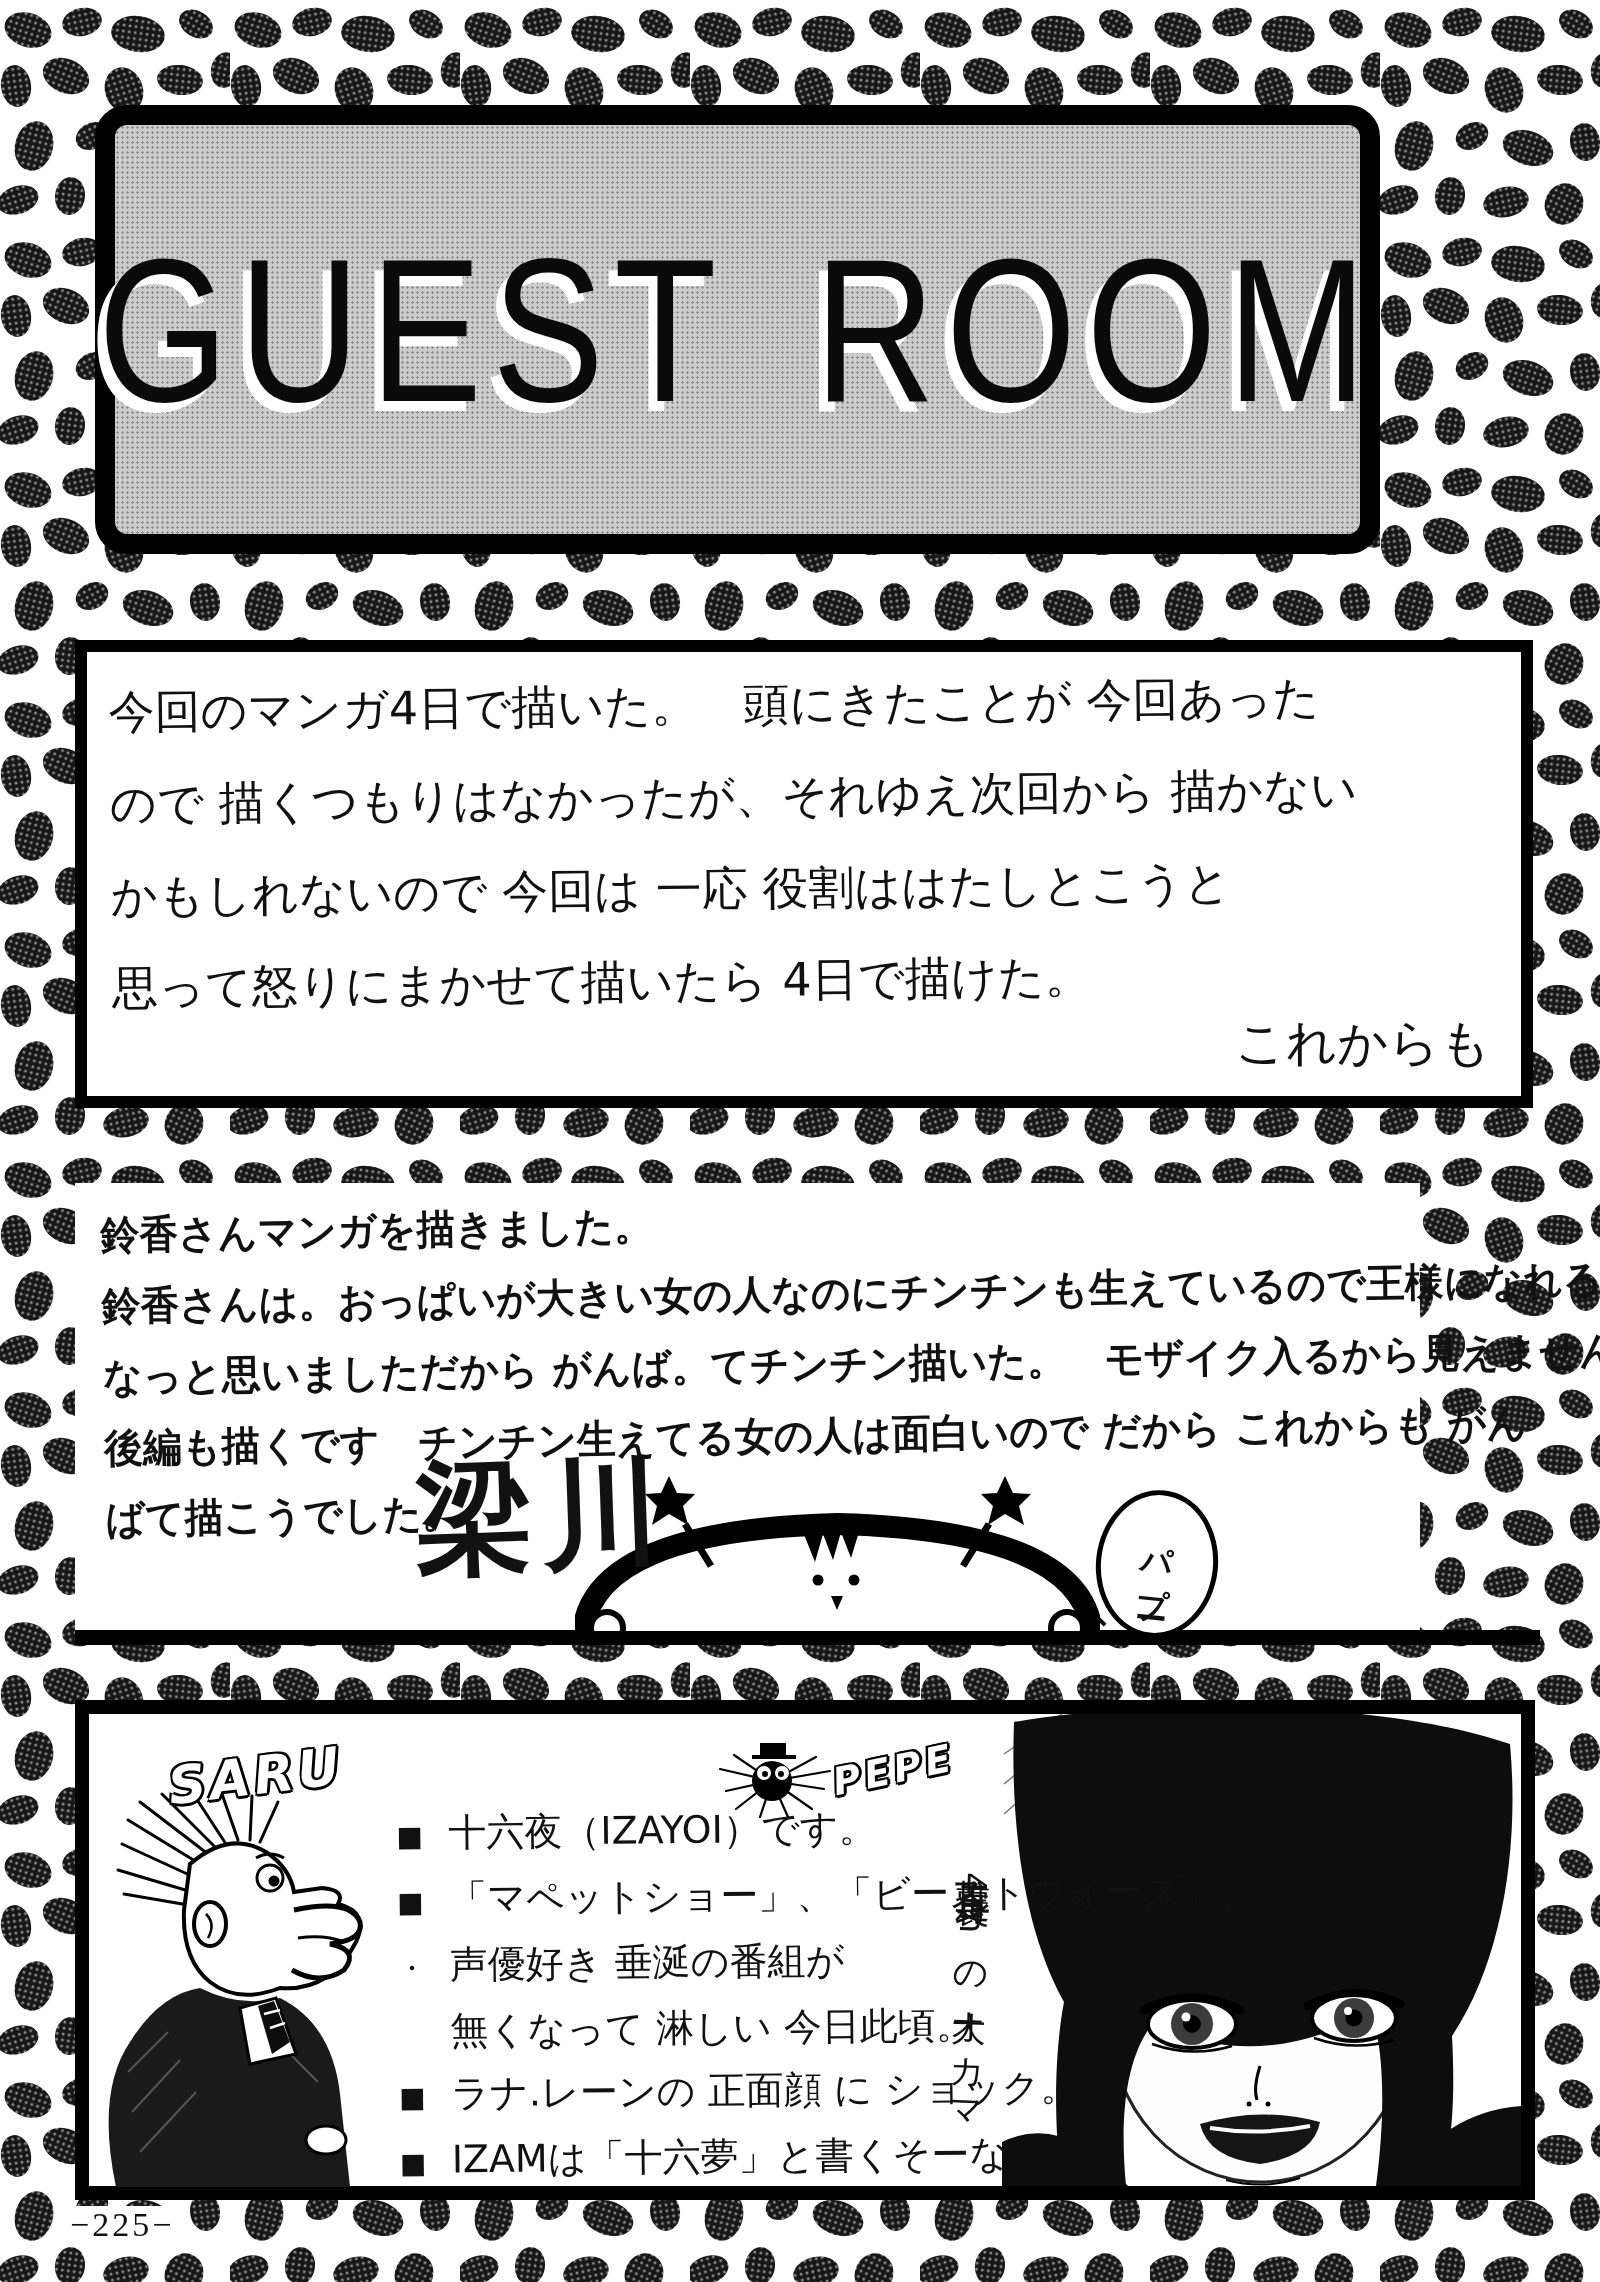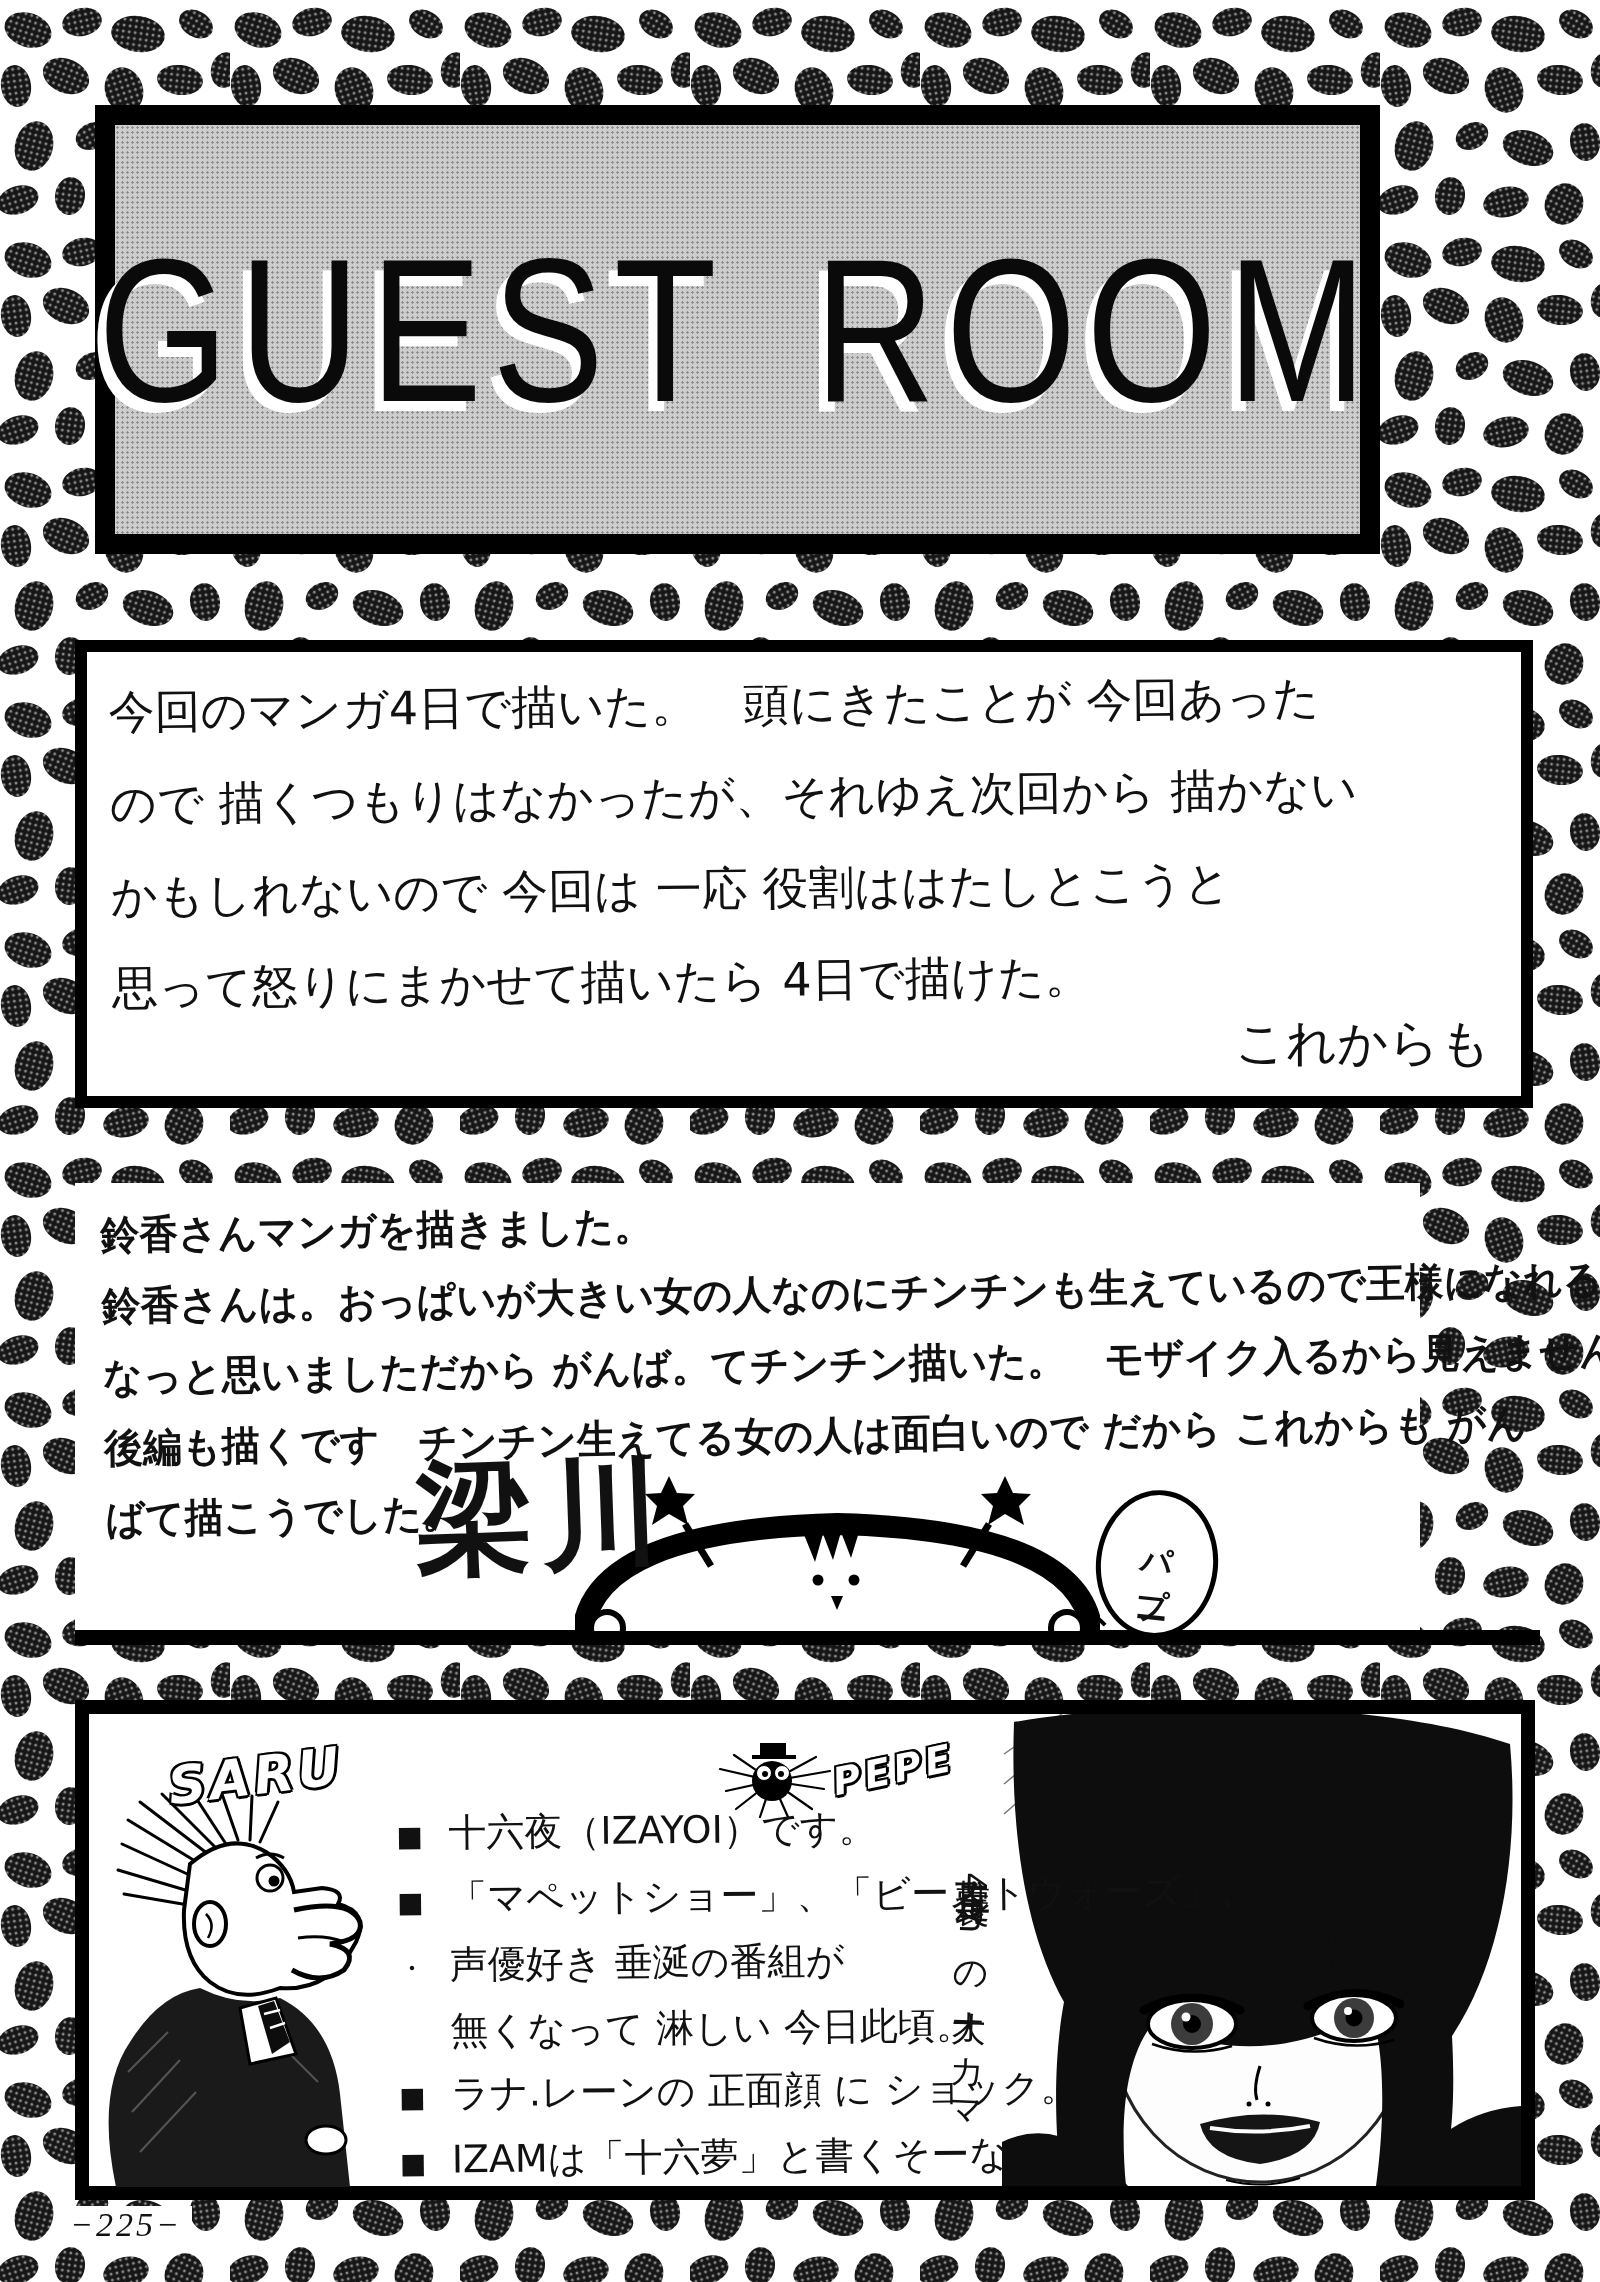--- a/index.html
+++ b/index.html
@@ -10,21 +10,21 @@
   }
   svg.bg{position:absolute;left:0;top:0;z-index:0;}
   .panel{position:absolute;background:#fff;border:solid #000;box-sizing:border-box;z-index:2;}
 
   
   #title-box{
     left:95px;top:105px;width:1285px;height:449px;border-width:20px;
     background-color:#cdcdcd;
     background-image:radial-gradient(circle,#8f8f8f 1.1px,transparent 1.1px);
     background-size:5px 5px;
-    display:flex;align-items:center;justify-content:center;
+    display:flex;align-items:center;justify-content:center;border-radius:32px;
   }
   #title-text{
     font-family:"Liberation Sans",sans-serif;
     font-weight:100;font-size:168px;letter-spacing:10px;word-spacing:34px;
     color:#0a0a0a;transform:scaleY(1.22);line-height:1;
     text-shadow:-9px 8px 0 #ffffff;
     white-space:nowrap;
   }
 
   
@@ -84,21 +84,21 @@
   #portrait-caption{
     position:absolute;left:948px;top:1852px;height:368px;z-index:5;
     writing-mode:vertical-rl;text-orientation:mixed;
     font-size:35px;letter-spacing:5px;line-height:1.15;
     transform:rotate(2deg);
   }
 
   #page-number{
     position:absolute;left:60px;top:2206px;z-index:3;
     font-family:"Liberation Serif",serif;font-size:34px;letter-spacing:3px;
-    background:#fff;padding:0 10px;font-style:italic;
+    background:#fff;padding:0 10px;
   }
 </style>
 </head>
 <body>
 
 <div id="page">
 
   <svg class="bg" width="1600" height="2282" aria-hidden="true">
     <defs>
       <pattern id="ht" width="6" height="6" patternUnits="userSpaceOnUse">

